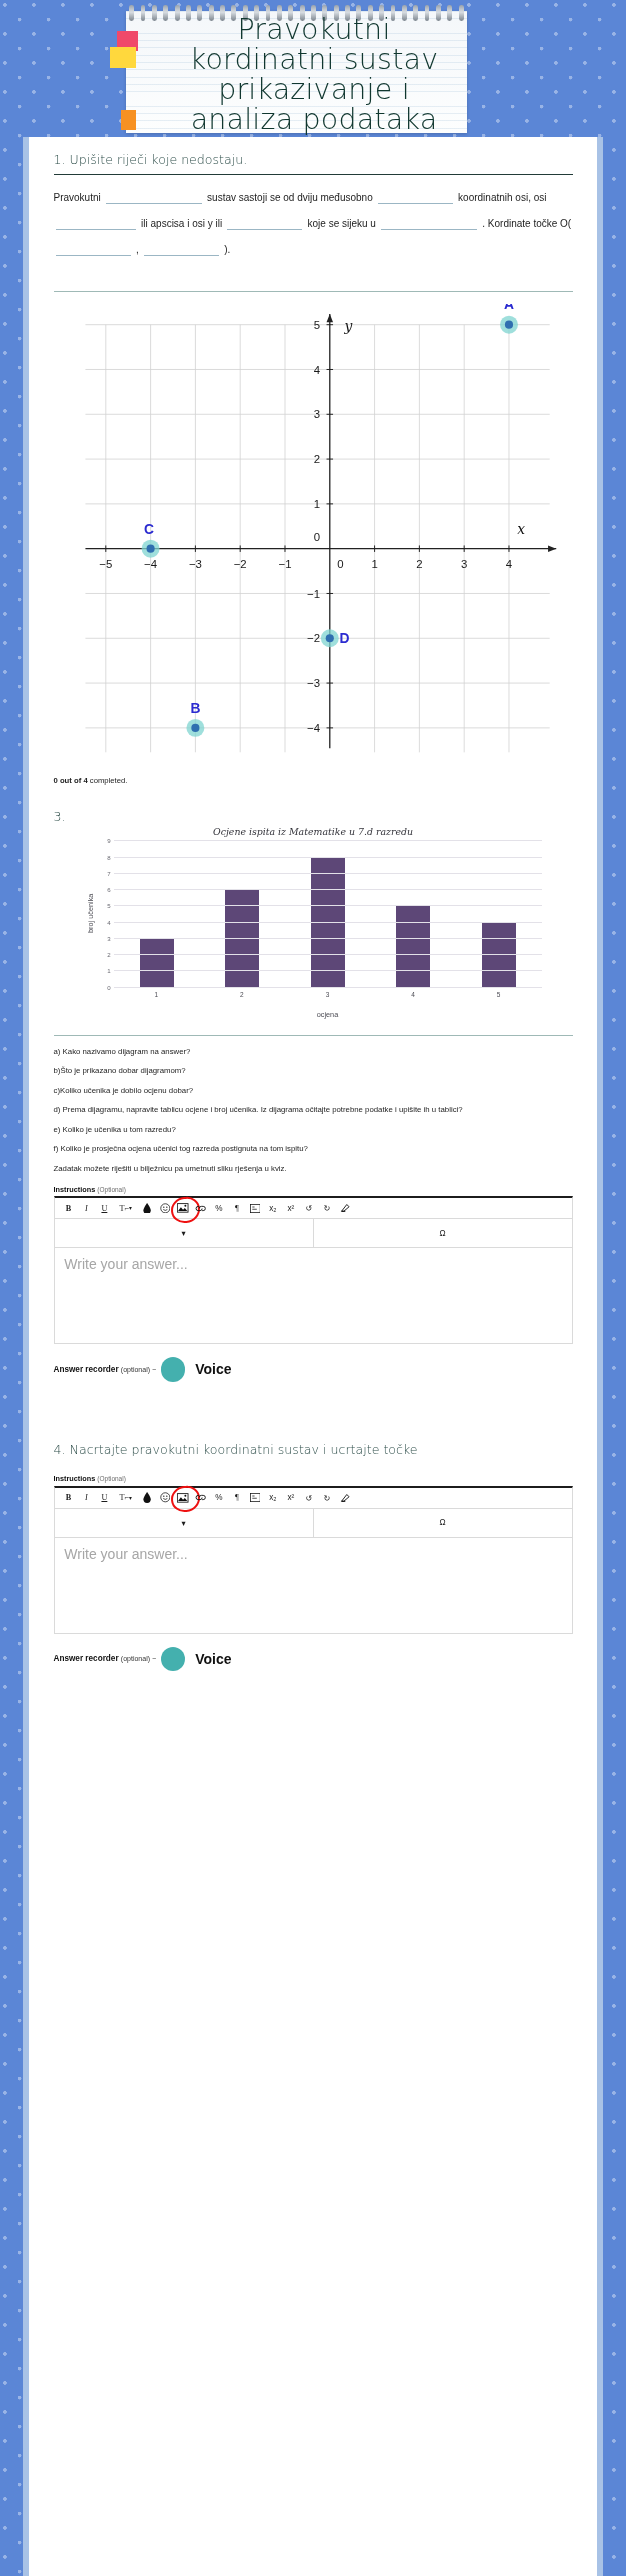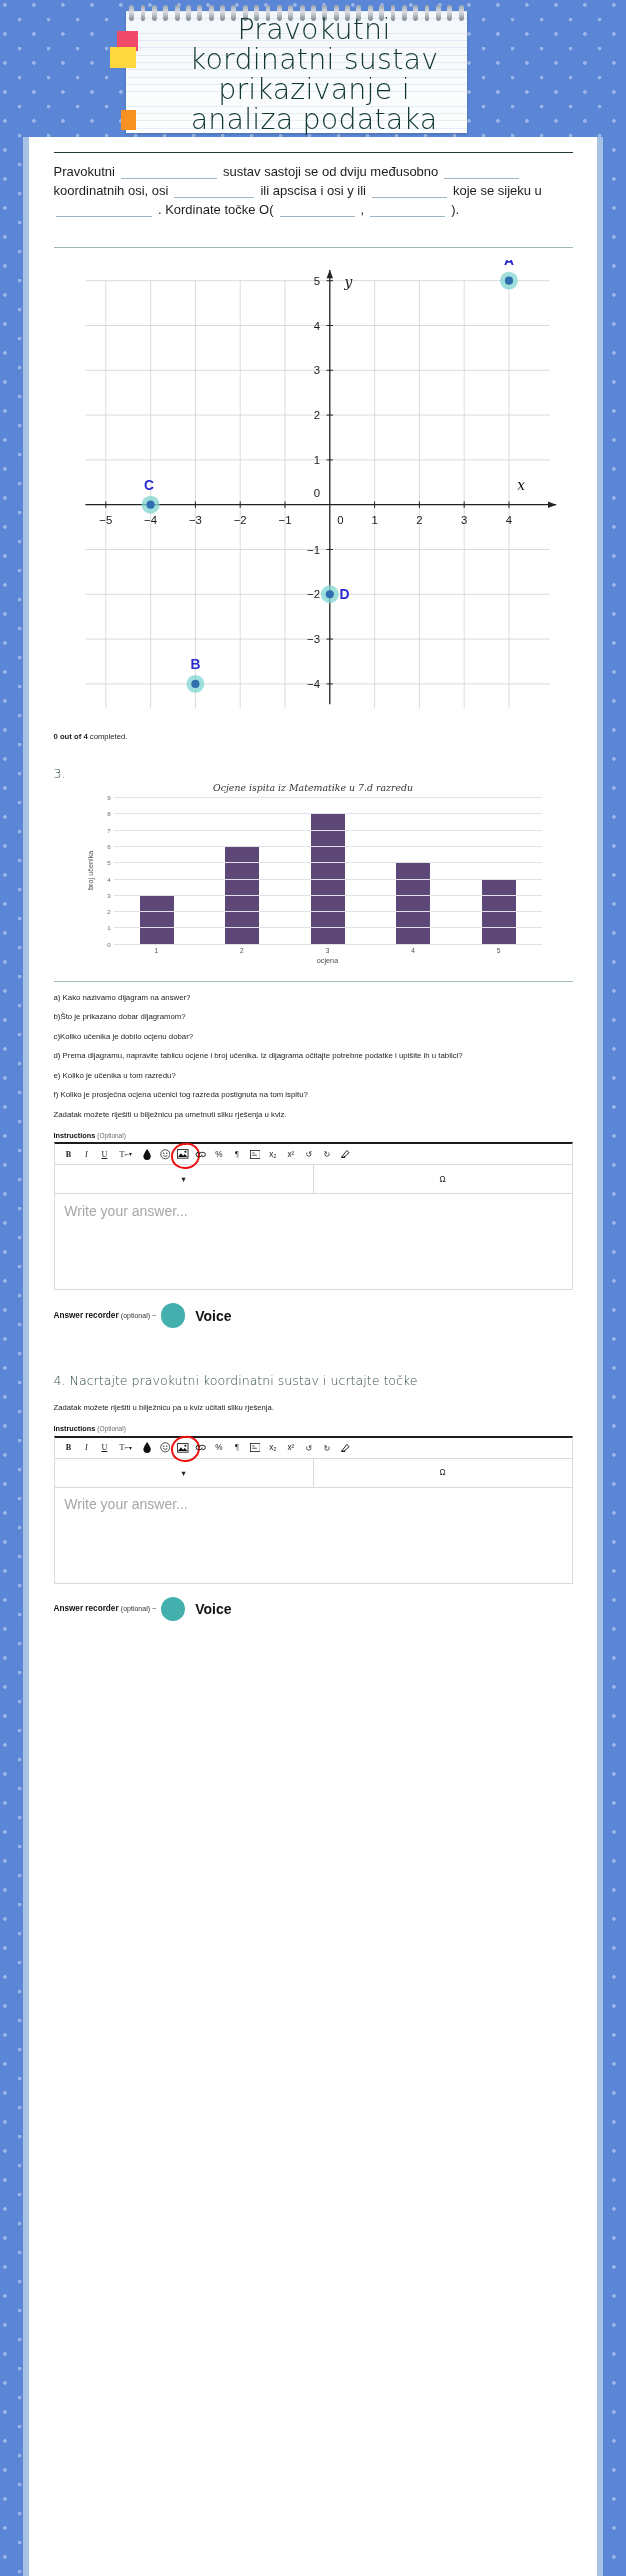--- a/index.html
+++ b/index.html
@@ -50,21 +50,21 @@
   .inner { padding:14.7px 24.5px 33px 24.5px; }
 
   
   .q-head { color:#2f4f4b; font-family:"DejaVu Sans", sans-serif; font-weight:300;
     font-size:12.6px; line-height:16.3px; padding-bottom:6.5px; }
   .rule { border-bottom:1px solid #223b38; margin:0 0 9.8px 0; }
   .rule.light { border-bottom:0.8px solid #9fb9b6; }
   .body-txt { color:#222; font-size:7.7px; line-height:14px; }
 
   
-  .cloze { color:#1d1d1d; font-size:13px; line-height:19px; }
+  .cloze { color:#1d1d1d; font-size:10px; line-height:26px; }
   .blank { display:inline-block; width:75px; border-bottom:0.8px solid #9bb6c4;
     height:10.6px; vertical-align:-2.4px; margin:0 2.4px; }
   .blank.w2 { width:80px; }
   .blank.w3 { width:96px; }
 
   
   .plane-wrap { margin:11.4px 0 3.3px 0; display:flex; justify-content:center; }
   .plane { position:relative; width:505px; height:469px; }
   .plane svg { display:block; }
   .completed { font-size:7.7px; color:#222; margin-top:3.3px; }
@@ -80,21 +80,21 @@
   .ylabel { writing-mode:vertical-rl; transform:rotate(180deg);
     font-size:7.3px; color:#4a4a52; display:flex; align-items:center;
     justify-content:center; width:11.4px; }
   .plot { position:relative; flex:1; }
   .gridline { position:absolute; left:0; right:0; border-top:0.8px solid #e3e1e8; }
   .bars { position:absolute; left:0; right:0; bottom:0; top:0;
     display:flex; align-items:flex-end; justify-content:space-around; }
   .bar { width:34px; background:#5d4777; }
   .xticks { display:flex; justify-content:space-around; margin-top:3.3px; }
   .xticks span { font-size:6.5px; color:#4a4a52; width:34px; text-align:center; }
-  .xlabel { text-align:center; font-size:7.3px; color:#4a4a52; margin-top:2px; }
+  .xlabel { text-align:center; font-size:7.3px; color:#4a4a52; margin-top:12px; }
 
   .qlist p { color:#1d1d1d; font-size:7.8px; line-height:12.2px; margin:0 0 7.3px 0; }
 
   
   .editor-block { margin-top:9.8px; }
   .instr { font-size:7.3px; margin-bottom:2.4px; }
   .instr b { font-weight:bold; color:#111; }
   .instr span { color:#6d6d6d; font-size:6.5px; }
   .toolbar { border:0.8px solid #dadada; border-top:2.4px solid #1c1c1c;
     background:#fff; display:flex; align-items:center; gap:0px; padding:4.1px 4.9px; height:23px; }
@@ -165,20 +165,21 @@
     <div class="hero-title">Pravokutni
 kordinatni sustav
 prikazivanje i
 analiza podataka</div>
   </div>
 
   <div class="sheet">
     <div class="inner">
 
       <div>
+        <div class="q-head">1. Upišite riječi koje nedostaju.</div>
         <div class="rule"></div>
         <div class="cloze">
           <span>Pravokutni</span>
           <span class="blank w3"></span>
           <span>sustav sastoji se od dviju međusobno</span>
           <span class="blank"></span>
           <span>koordinatnih osi, osi</span>
           <span class="blank w2"></span>
           <span>ili apscisa i osi y ili</span>
           <span class="blank"></span>
@@ -430,23 +431,22 @@
           <div class="answer-area">Write your answer...</div>
 
           <div class="recorder">
             <span class="lbl"><b>Answer recorder </b><span>(optional) −</span></span>
             <span class="mic-pill"></span>
             <span class="voice">Voice</span>
           </div>
         </div>
       </div>
 
-      <div style="margin-top:45px;">
+      <div style="margin-top:60px;">
         <div class="q-head">4. Nacrtajte pravokutni koordinatni sustav i ucrtajte točke</div>
-        <div class="body-txt" style="margin-top:4.9px;">Zadatak možete riješiti u bilježnicu pa u kviz učitati sliku rješenja.</div>
 
         <div class="editor-block">
           <div class="instr">
             <b>Instructions</b>
             <span>(Optional)</span>
           </div>
           <div class="toolbar">
             <div class="tb bold">B</div>
             <div class="tb ital">I</div>
             <div class="tb und">U</div>

